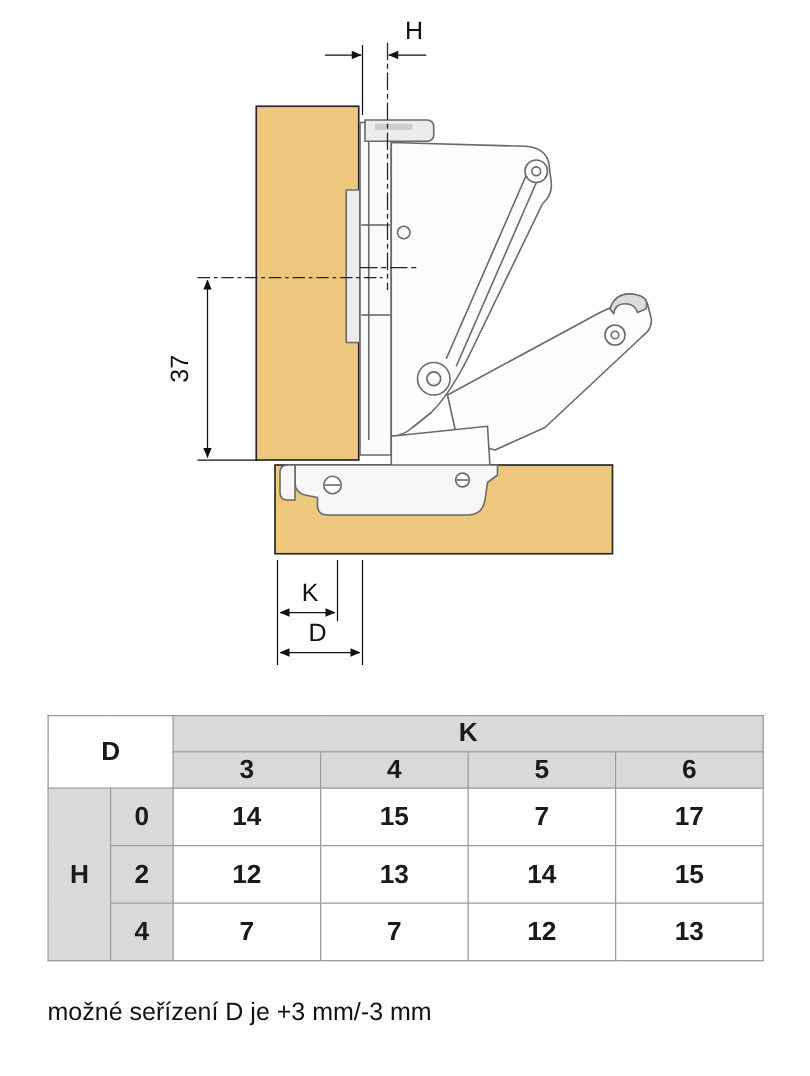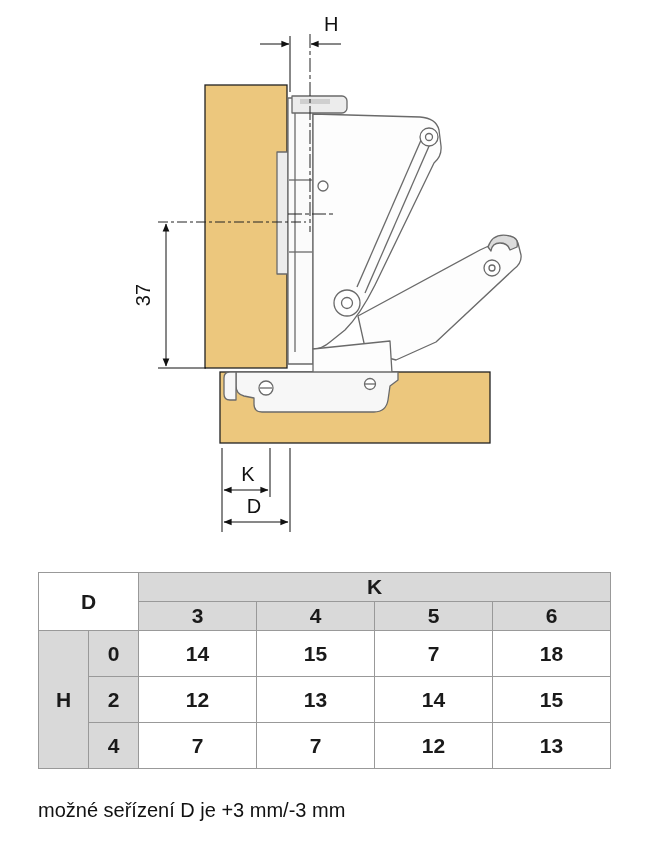--- a/index.html
+++ b/index.html
@@ -141,21 +141,21 @@
       <td class="hdr">4</td>
       <td class="hdr">5</td>
       <td class="hdr">6</td>
     </tr>
     <tr class="r-data">
       <td class="hdr" rowspan="3">H</td>
       <td class="hdr">0</td>
       <td class="val">14</td>
       <td class="val">15</td>
       <td class="val">7</td>
-      <td class="val">18</td>
+      <td class="val">17</td>
     </tr>
     <tr class="r-data">
       <td class="hdr">2</td>
       <td class="val">12</td>
       <td class="val">13</td>
       <td class="val">14</td>
       <td class="val">15</td>
     </tr>
     <tr class="r-data">
       <td class="hdr">4</td>

